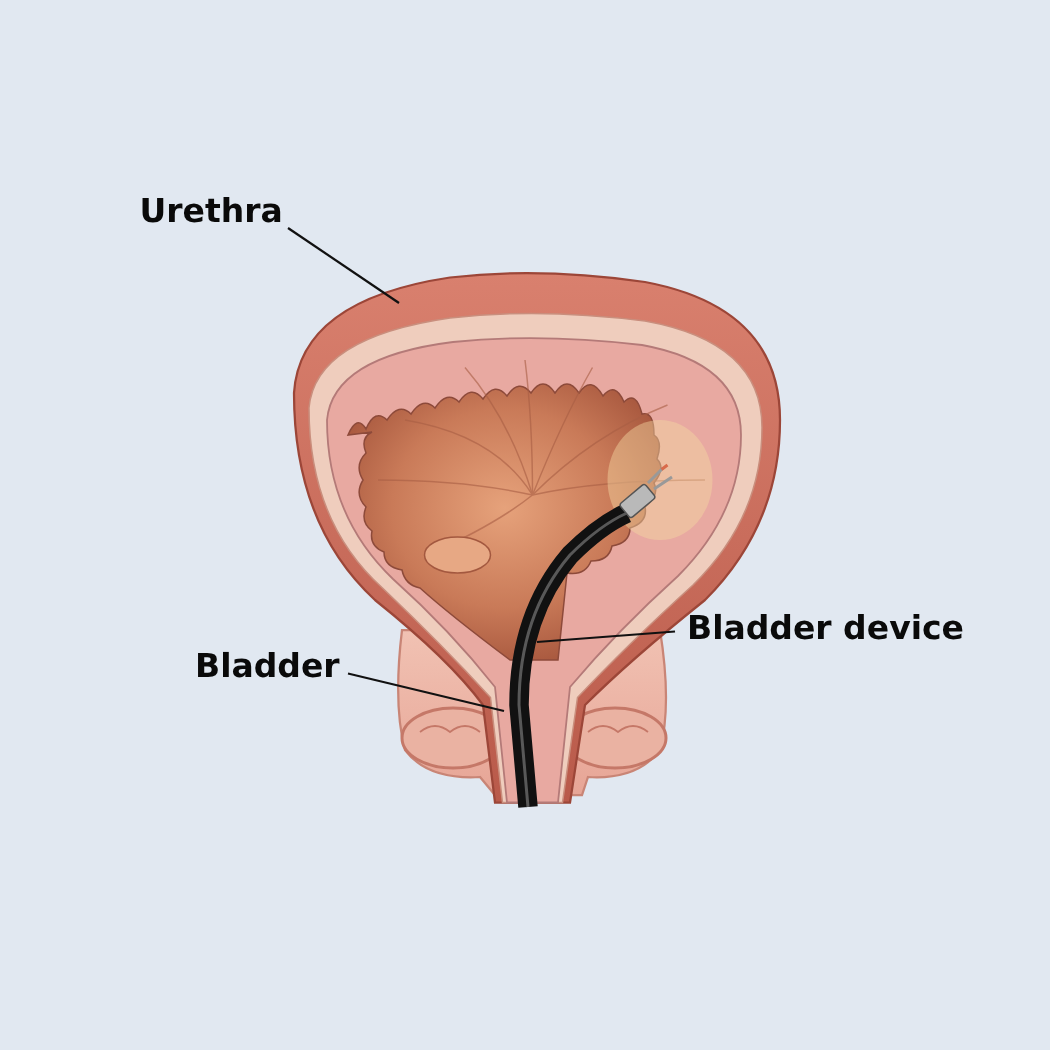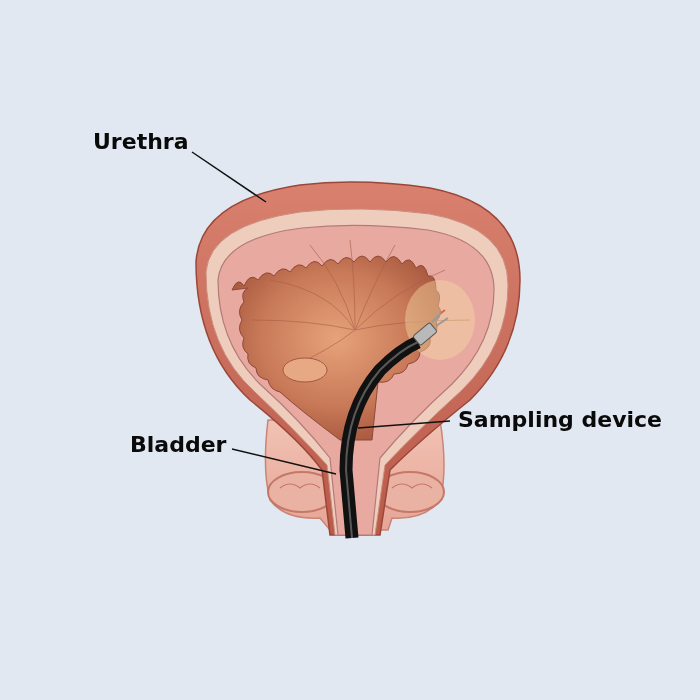--- a/index.html
+++ b/index.html
@@ -77,14 +77,14 @@
       <path d="M441 313 l4 -3" stroke="#d86a4a" stroke-width="2"></path>
     </g>
   </g>
 
   <line x1="192" y1="152" x2="266" y2="202" stroke="#111" stroke-width="1.5"></line>
   <line x1="450" y1="421" x2="358" y2="428" stroke="#111" stroke-width="1.5"></line>
   <line x1="232" y1="449" x2="336" y2="474" stroke="#111" stroke-width="1.5"></line>
 </svg>
 
 <div class="label" style="left:93px;top:129px;">Urethra</div>
-<div class="label" style="left:458px;top:407px;">Sampling device</div>
+<div class="label" style="left:458px;top:407px;">Bladder device</div>
 <div class="label" style="left:130px;top:432px;">Bladder</div>
 
 </body></html>

